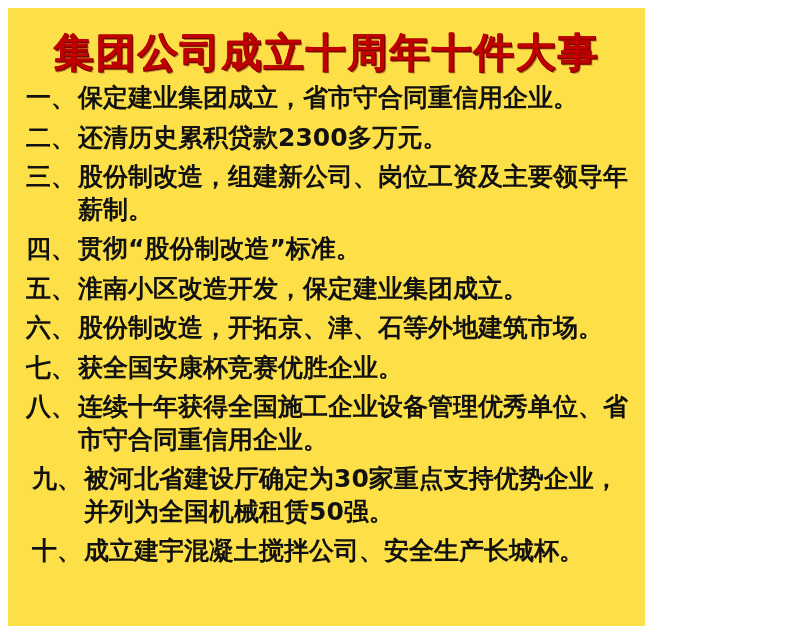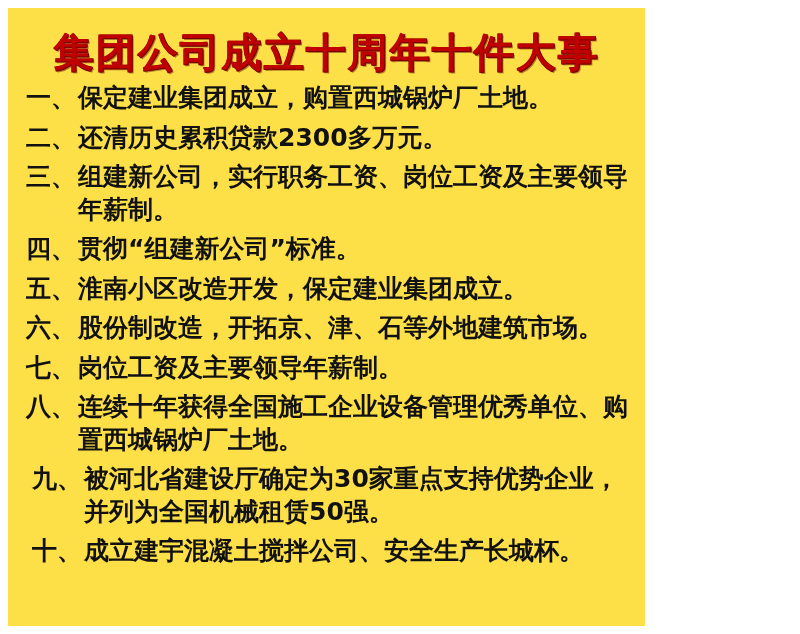--- a/index.html
+++ b/index.html
@@ -67,56 +67,56 @@
 <body>
 
 <div class="poster">
 
   <div class="title">集团公司成立十周年十件大事</div>
 
   <div class="items">
 
     <div class="item">
       <span class="num">一、</span>
-      <span class="txt">保定建业集团成立，购置西城锅炉厂土地。</span>
+      <span class="txt">保定建业集团成立，省市守合同重信用企业。</span>
     </div>
 
     <div class="item">
       <span class="num">二、</span>
       <span class="txt">还清历史累积贷款2300多万元。</span>
     </div>
 
     <div class="item">
       <span class="num">三、</span>
-      <span class="txt">组建新公司，实行职务工资、岗位工资及主要领导年薪制。</span>
+      <span class="txt">股份制改造，组建新公司、岗位工资及主要领导年薪制。</span>
     </div>
 
     <div class="item">
       <span class="num">四、</span>
-      <span class="txt">贯彻“组建新公司”标准。</span>
+      <span class="txt">贯彻“股份制改造”标准。</span>
     </div>
 
     <div class="item">
       <span class="num">五、</span>
       <span class="txt">淮南小区改造开发，保定建业集团成立。</span>
     </div>
 
     <div class="item">
       <span class="num">六、</span>
       <span class="txt">股份制改造，开拓京、津、石等外地建筑市场。</span>
     </div>
 
     <div class="item">
       <span class="num">七、</span>
-      <span class="txt">岗位工资及主要领导年薪制。</span>
+      <span class="txt">获全国安康杯竞赛优胜企业。</span>
     </div>
 
     <div class="item">
       <span class="num">八、</span>
-      <span class="txt">连续十年获得全国施工企业设备管理优秀单位、购置西城锅炉厂土地。</span>
+      <span class="txt">连续十年获得全国施工企业设备管理优秀单位、省市守合同重信用企业。</span>
     </div>
 
     <div class="item indent-sm">
       <span class="num">九、</span>
       <span class="txt">被河北省建设厅确定为30家重点支持优势企业，并列为全国机械租赁50强。</span>
     </div>
 
     <div class="item indent-sm">
       <span class="num">十、</span>
       <span class="txt">成立建宇混凝土搅拌公司、安全生产长城杯。</span>

